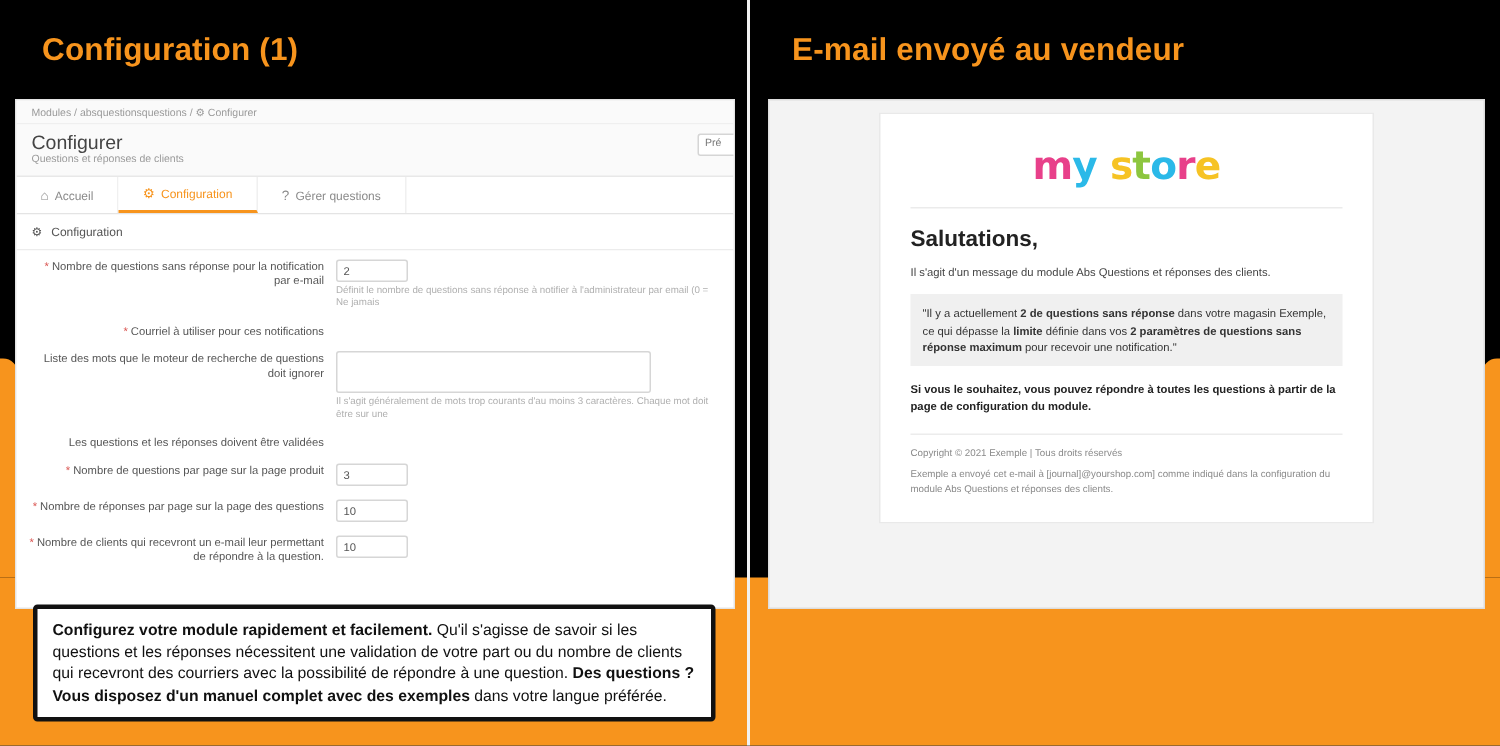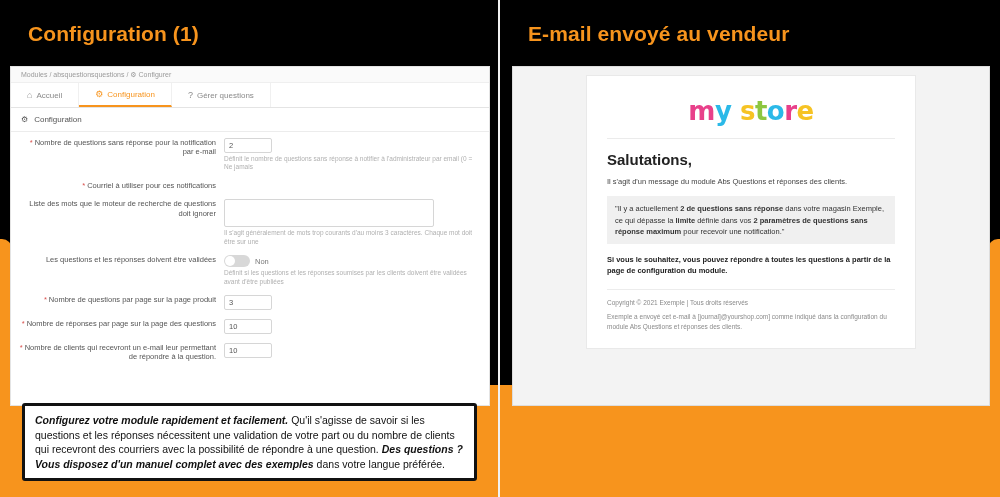--- a/index.html
+++ b/index.html
@@ -289,37 +289,42 @@
     width: 455px;
     box-sizing: border-box;
     background: #ffffff;
     border: 3px solid #111111;
     border-radius: 3px;
     padding: 7px 10px;
     font-size: 10.5px;
     line-height: 1.38;
     color: #111;
   }
-  .caption b { font-weight: bold; font-style: italic; }
+  .caption b { font-weight: bold; }
 </style>
 </head>
 <body>
 
 <div class="page">
 
   <div class="panel panel-left">
     <div class="frame-bottom"></div>
     <div class="frame-left-bar"></div>
 
     <div class="panel-title">Configuration (1)</div>
 
     <div class="shot">
 
       <div class="bo-breadcrumb">Modules / absquestionsquestions / ⚙ Configurer</div>
 
+      <div class="bo-header">
+        <h1>Configurer</h1>
+        <div class="sub">Questions et réponses de clients</div>
+        <div class="btn">Pré</div>
+      </div>
 
       <div class="bo-tabs">
         <div class="bo-tab">
           <span class="ico">⌂</span>
           <span>Accueil</span>
         </div>
         <div class="bo-tab active">
           <span class="ico">⚙</span>
           <span>Configuration</span>
         </div>
@@ -355,27 +360,20 @@
         <div class="frow">
           <div class="flabel">Liste des mots que le moteur de recherche de questions doit ignorer</div>
           <div class="fctrl">
             <div class="inp tall"></div>
             <div class="fhelp">Il s'agit généralement de mots trop courants d'au moins 3 caractères. Chaque mot doit être sur une</div>
           </div>
         </div>
 
         <div class="frow">
           <div class="flabel">Les questions et les réponses doivent être validées</div>
-          <div class="fctrl">
-            <div class="switch-wrap">
-              <div class="switch"></div>
-              <span class="switch-label">Non</span>
-            </div>
-            <div class="fhelp">Définit si les questions et les réponses soumises par les clients doivent être validées avant d'être publiées</div>
-          </div>
         </div>
 
         <div class="frow">
           <div class="flabel">
             <span class="req">*</span><span>Nombre de questions par page sur la page produit</span>
           </div>
           <div class="fctrl">
             <div class="inp">3</div>
           </div>
         </div>

